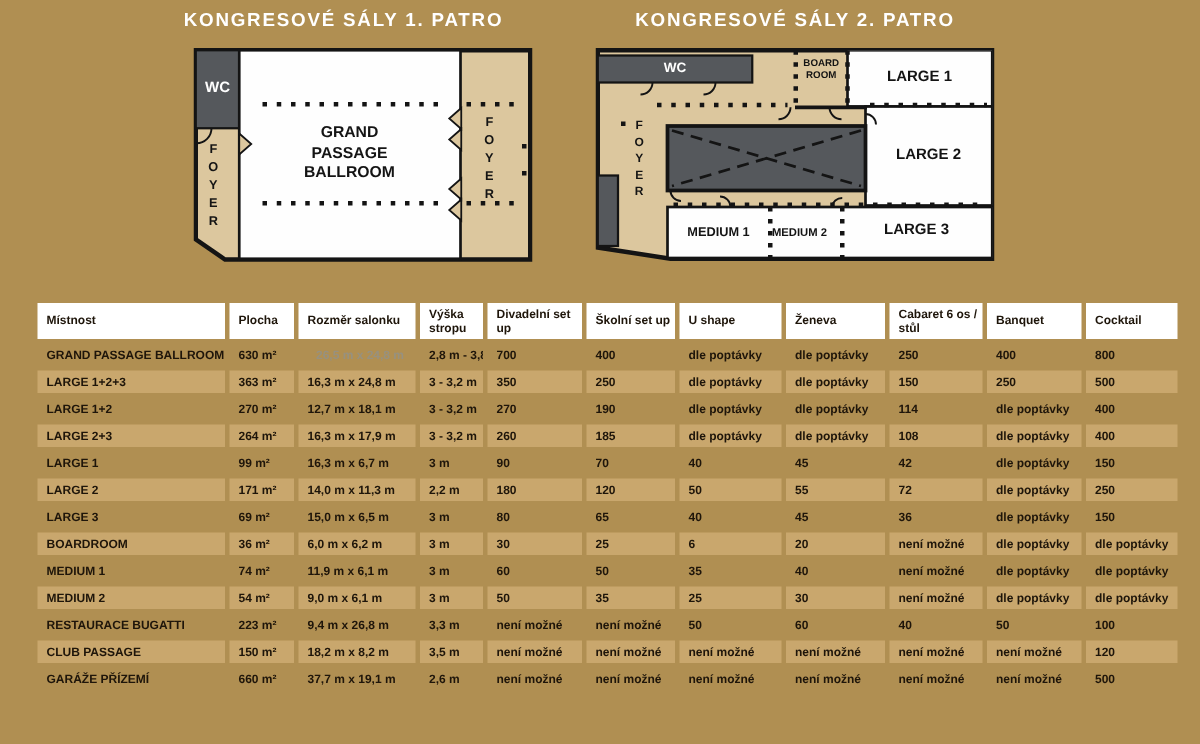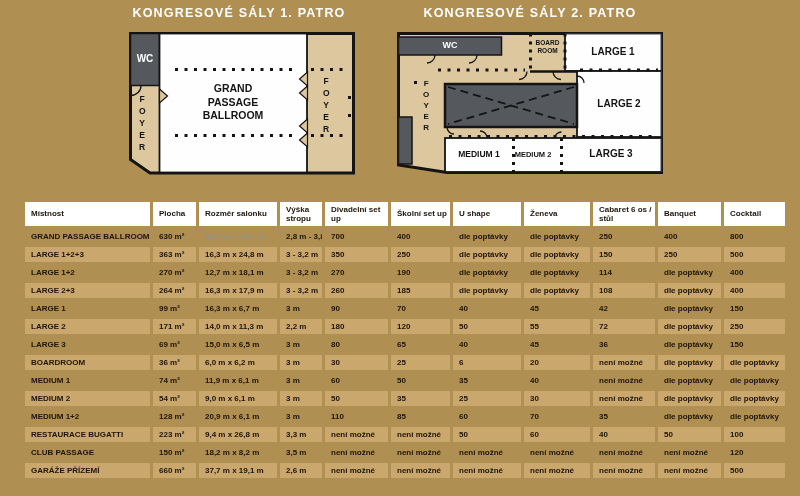--- a/index.html
+++ b/index.html
@@ -18,21 +18,21 @@
     width:800px;height:496px;position:relative;overflow:hidden;
     background:var(--background);
     font-family:"Liberation Sans","DejaVu Sans",sans-serif;
     color:var(--ink);
   }
   .plan-title{
     position:absolute;top:6px;text-align:center;
     font-weight:bold;font-size:12.5px;letter-spacing:1.2px;color:var(--title);
     white-space:nowrap;
   }
-  #title1{left:126px;width:226px;text-align:center;}
+  #title1{left:116px;width:226px;text-align:center;}
   #title2{left:397px;width:266px;}
   .plan-box{position:absolute;top:32px;}
   #plan1{left:129px;width:226px;height:144px;}
   #plan2{left:397px;width:266px;height:144px;}
   .plan-box svg{position:absolute;left:0;top:0;}
   .floor{fill:var(--plan-floor);stroke:var(--line);stroke-width:3;}
   .darkroom{fill:var(--plan-dark);stroke:var(--line);stroke-width:1.5;}
   .whiteroom{fill:#FEFEFE;stroke:var(--line);stroke-width:1.8;}
   .dots{stroke:var(--line);stroke-width:3;stroke-dasharray:3 6.5;fill:none;}
   .dotline{stroke:var(--line);stroke-width:3;stroke-dasharray:3 5;fill:none;}
@@ -53,21 +53,21 @@
     background:var(--header-bg);color:var(--ink);
     font-size:8px;font-weight:bold;text-align:left;
     padding:2px 2px 2px 6px;height:20px;vertical-align:middle;line-height:1.15;
   }
   .spec-table td{
     font-size:8px;font-weight:bold;color:var(--ink);
     padding:0 2px 0 6px;height:15px;vertical-align:middle;
     white-space:nowrap;overflow:hidden;
   }
   .spec-table tbody tr:nth-child(even) td{background:var(--row-highlight);}
-  .spec-table tbody tr:first-child td:nth-child(3){color:var(--muted-dimension);}
+  .spec-table tbody tr:first-child td:nth-child(3){color:var(--muted-dimension);text-align:center;}
   col.c1{width:125px}col.c2{width:43px}col.c3{width:78px}col.c4{width:42px}
   col.c5{width:63px}col.c6{width:59px}col.c7{width:68px}col.c8{width:66px}
   col.c9{width:62px}col.c10{width:63px}col.c11{width:61px}
 </style>
 </head>
 <body>
 
 <div class="plan-title" id="title1">KONGRESOVÉ SÁLY 1. PATRO</div>
 <div class="plan-title" id="title2">KONGRESOVÉ SÁLY 2. PATRO</div>
 
@@ -305,33 +305,20 @@
         <td>3 m</td>
         <td>50</td>
         <td>35</td>
         <td>25</td>
         <td>30</td>
         <td>není možné</td>
         <td>dle poptávky</td>
         <td>dle poptávky</td>
       </tr>
       <tr>
-        <td>MEDIUM 1+2</td>
-        <td>128 m²</td>
-        <td>20,9 m x 6,1 m</td>
-        <td>3 m</td>
-        <td>110</td>
-        <td>85</td>
-        <td>60</td>
-        <td>70</td>
-        <td>35</td>
-        <td>dle poptávky</td>
-        <td>dle poptávky</td>
-      </tr>
-      <tr>
         <td>RESTAURACE BUGATTI</td>
         <td>223 m²</td>
         <td>9,4 m x 26,8 m</td>
         <td>3,3 m</td>
         <td>není možné</td>
         <td>není možné</td>
         <td>50</td>
         <td>60</td>
         <td>40</td>
         <td>50</td>

